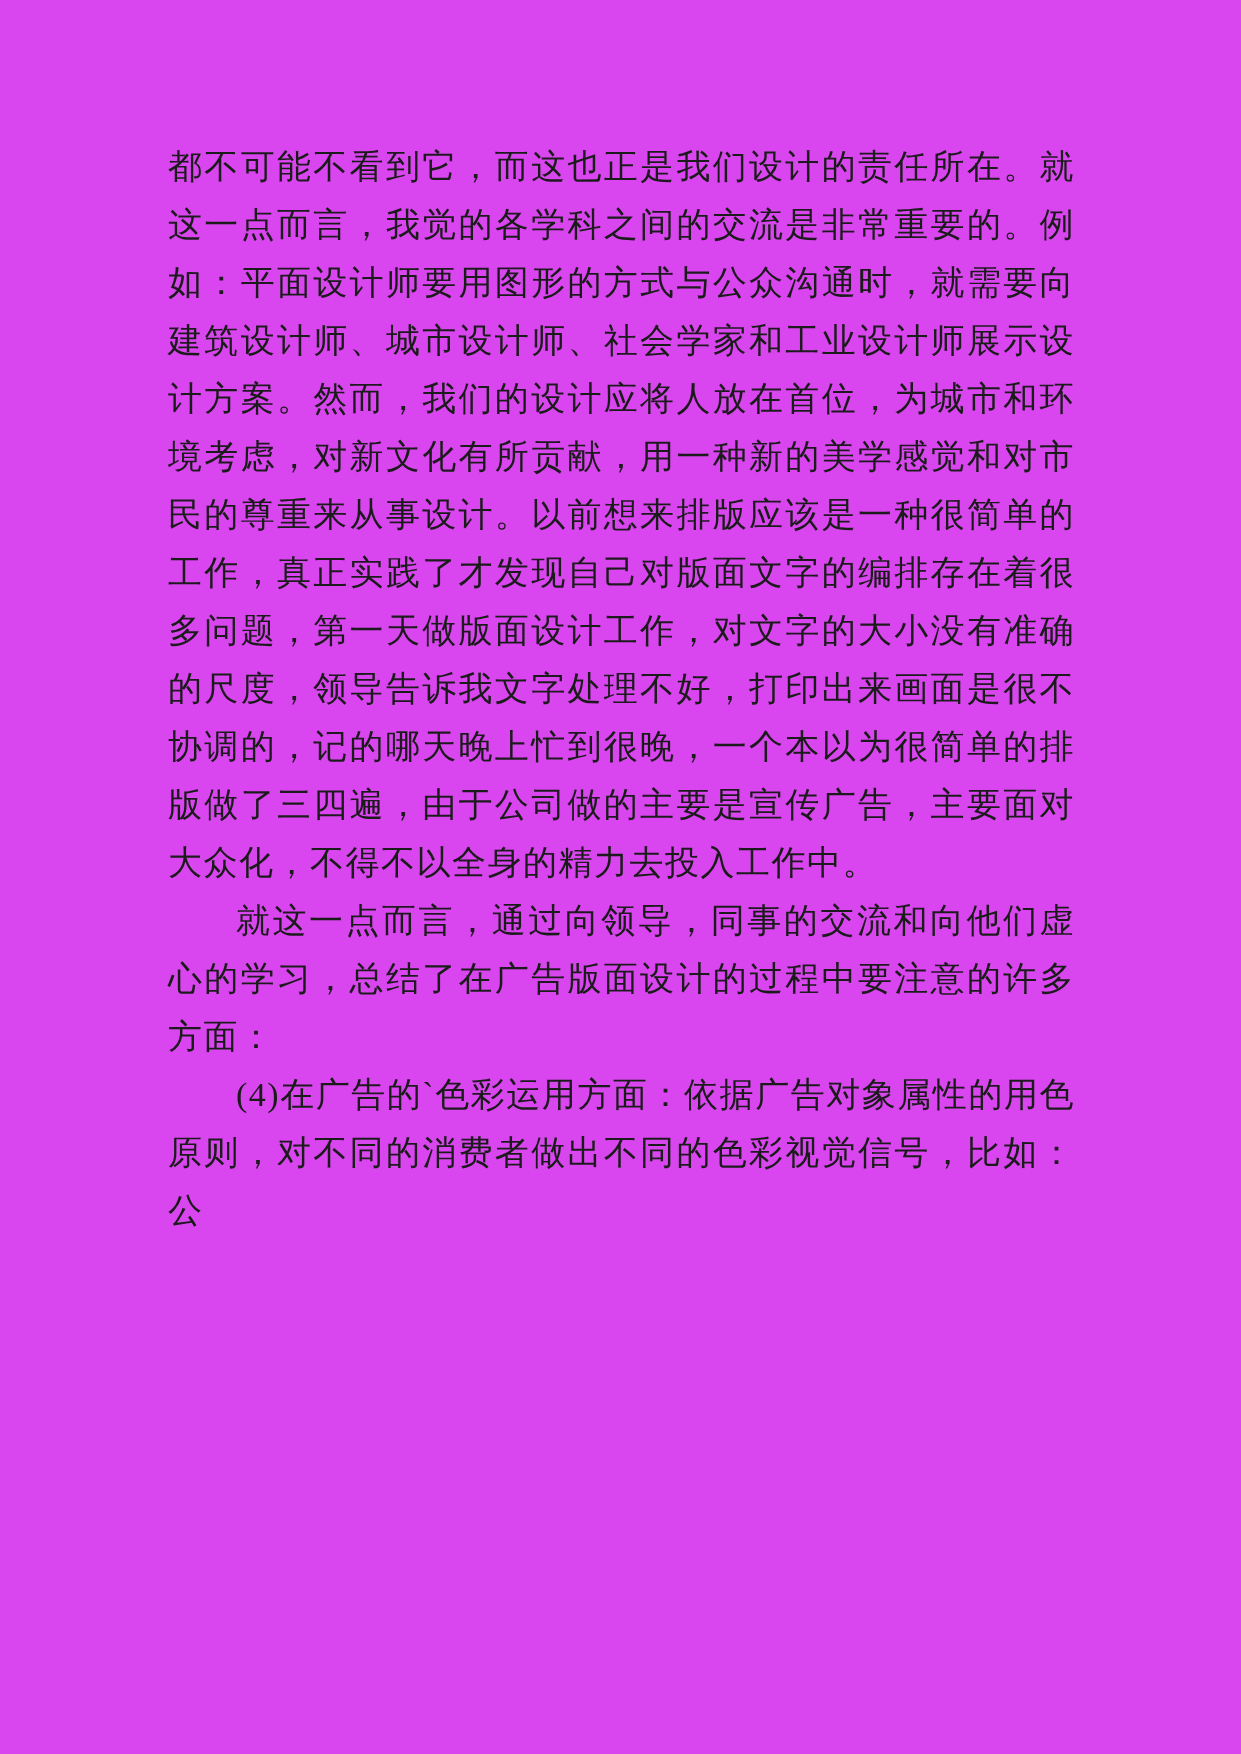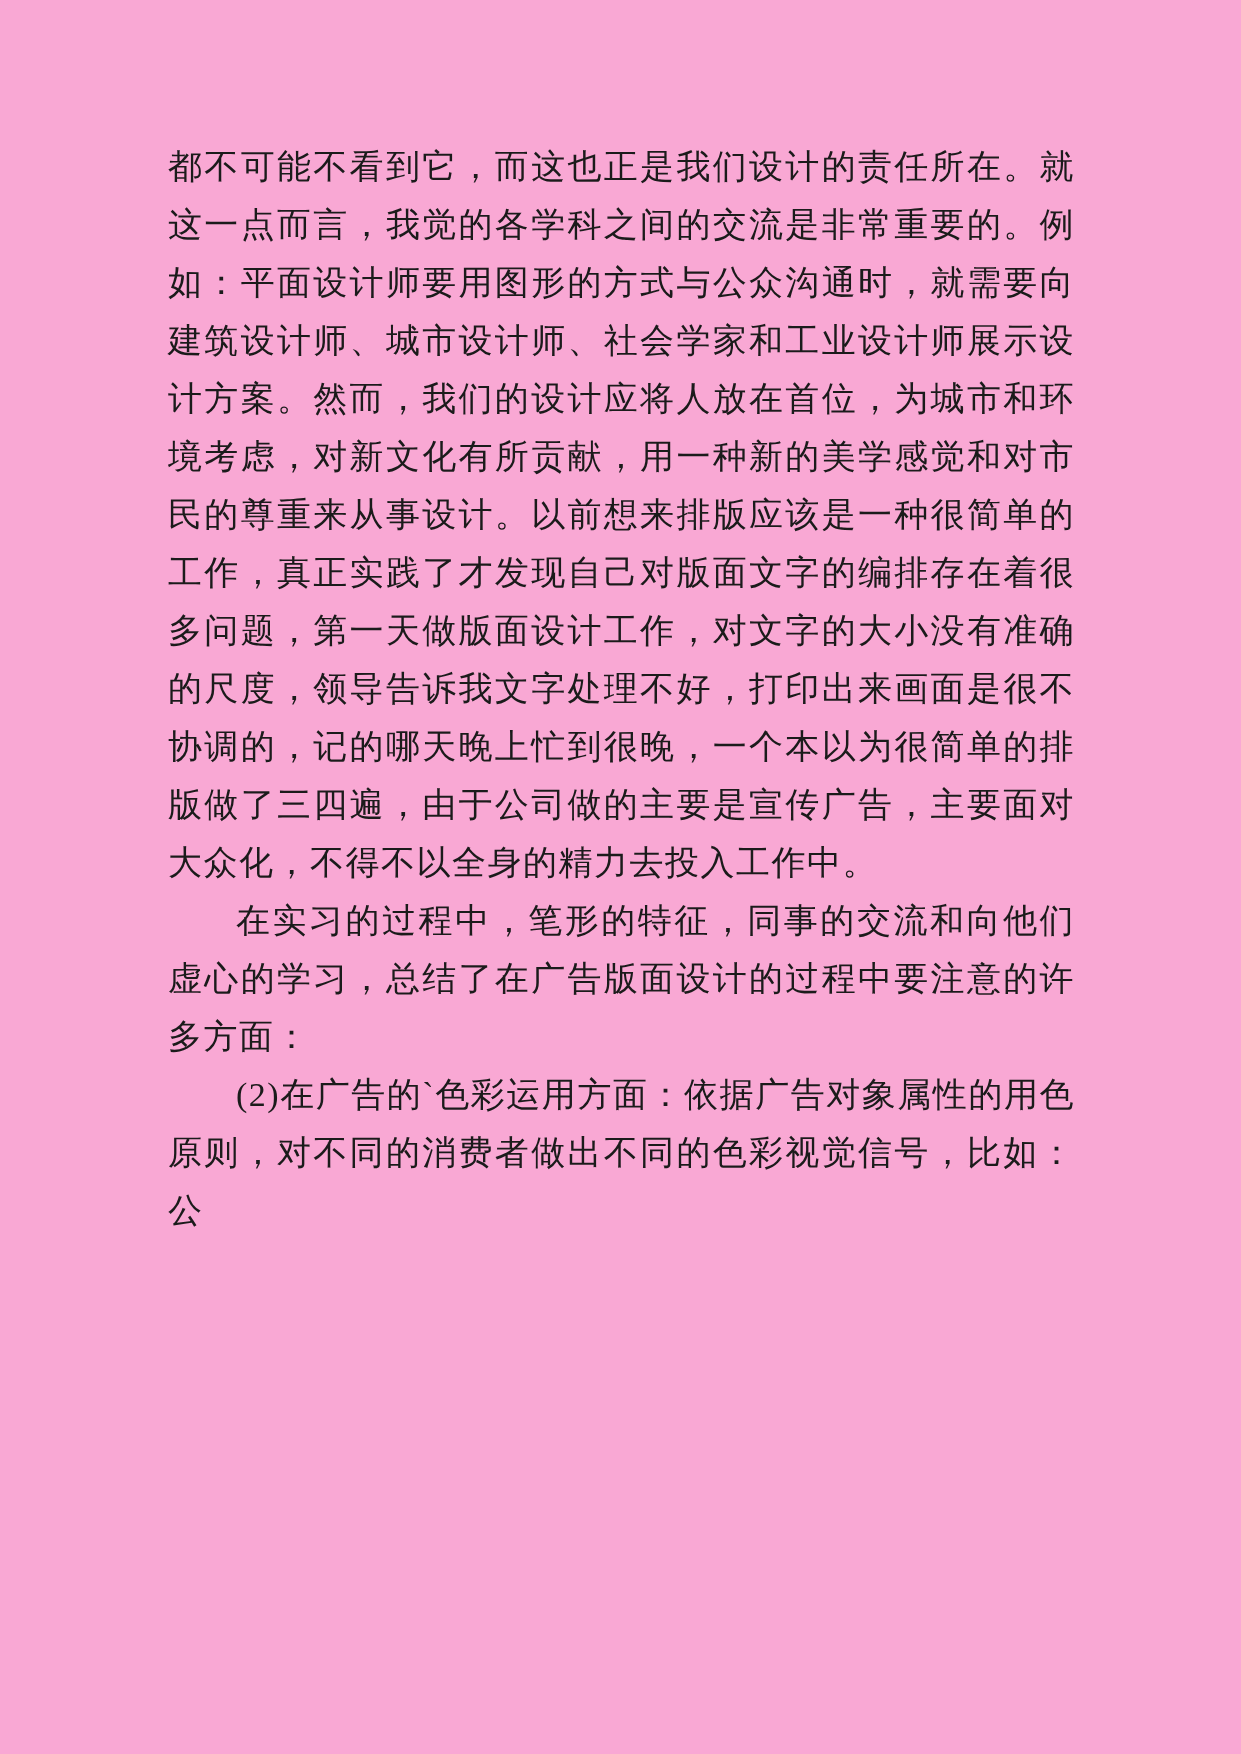--- a/index.html
+++ b/index.html
@@ -34,19 +34,19 @@
     text-indent: 2em;
     word-break: break-all;
   }
   .para.no-indent {
     text-indent: 0;
   }
 </style>
 </head>
 <body>
 
-<div class="page" style="background: #f9a8d4; font-family: Liberation Serif, serif;">
+<div class="page" style="background: #d946ef; font-family: Liberation Serif, serif;">
   <div class="text-block" style="color: rgb(27, 27, 27);">
     <p class="para no-indent">都不可能不看到它，而这也正是我们设计的责任所在。就这一点而言，我觉的各学科之间的交流是非常重要的。例如：平面设计师要用图形的方式与公众沟通时，就需要向建筑设计师、城市设计师、社会学家和工业设计师展示设计方案。然而，我们的设计应将人放在首位，为城市和环境考虑，对新文化有所贡献，用一种新的美学感觉和对市民的尊重来从事设计。以前想来排版应该是一种很简单的工作，真正实践了才发现自己对版面文字的编排存在着很多问题，第一天做版面设计工作，对文字的大小没有准确的尺度，领导告诉我文字处理不好，打印出来画面是很不协调的，记的哪天晚上忙到很晚，一个本以为很简单的排版做了三四遍，由于公司做的主要是宣传广告，主要面对大众化，不得不以全身的精力去投入工作中。</p>
-    <p class="para">在实习的过程中，笔形的特征，同事的交流和向他们虚心的学习，总结了在广告版面设计的过程中要注意的许多方面：</p>
-    <p class="para">(2)在广告的`色彩运用方面：依据广告对象属性的用色原则，对不同的消费者做出不同的色彩视觉信号，比如：公</p>
+    <p class="para">就这一点而言，通过向领导，同事的交流和向他们虚心的学习，总结了在广告版面设计的过程中要注意的许多方面：</p>
+    <p class="para">(4)在广告的`色彩运用方面：依据广告对象属性的用色原则，对不同的消费者做出不同的色彩视觉信号，比如：公</p>
   </div>
 </div>
 
 </body></html>

